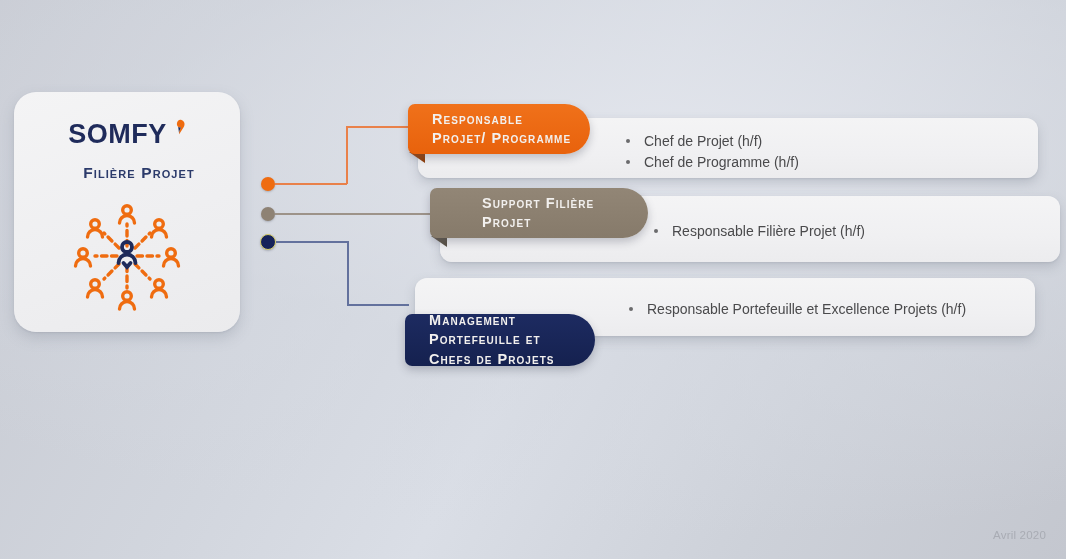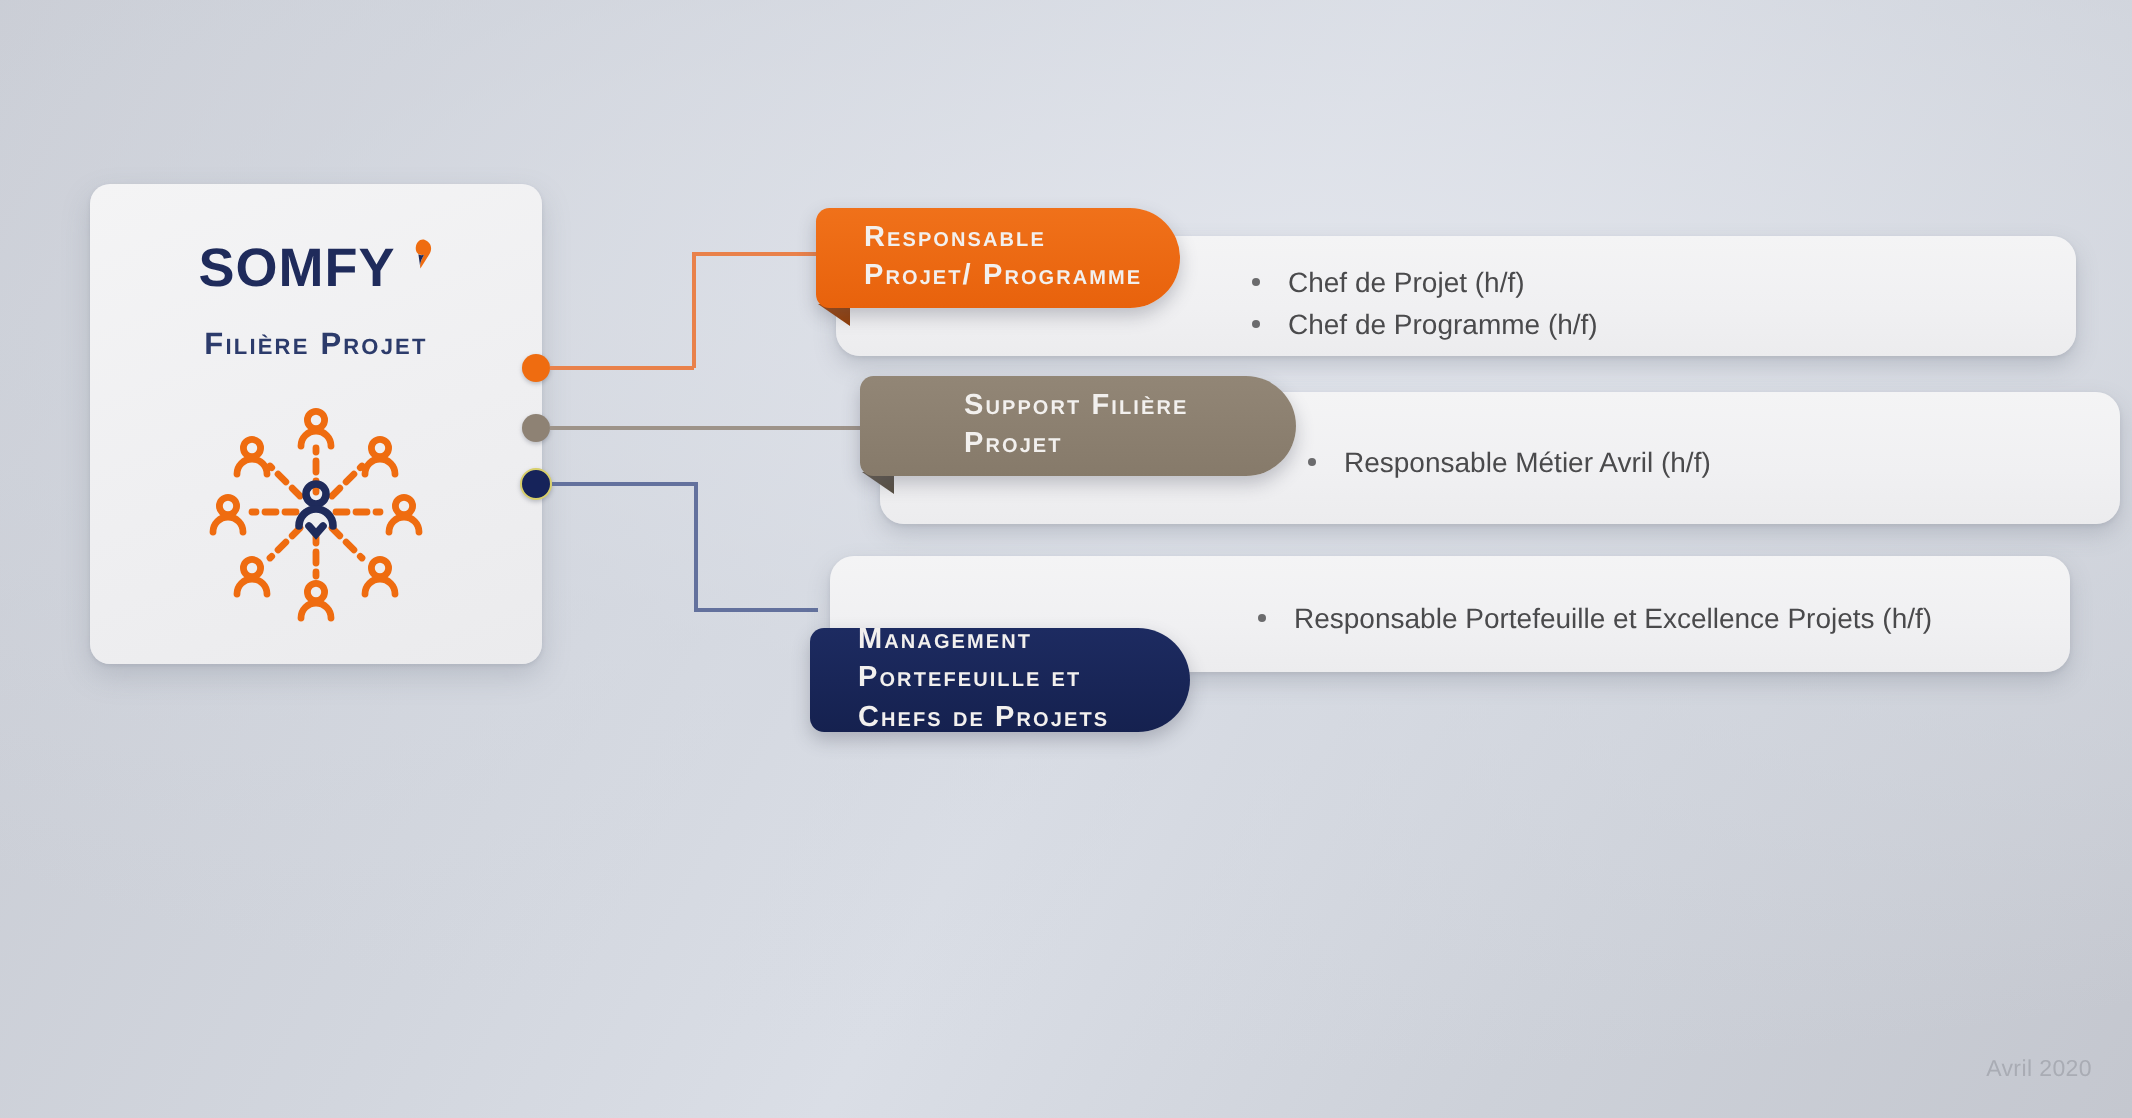--- a/index.html
+++ b/index.html
@@ -14,41 +14,40 @@
     background:
       radial-gradient(120% 90% at 62% 26%, rgba(226,229,236,0.95) 0%, rgba(214,218,226,0.55) 42%, rgba(198,202,211,0.0) 78%),
       linear-gradient(118deg, #c6c9d1 0%, #d2d6de 34%, #dadee6 52%, #cdd1d9 76%, #c4c7cf 100%);
     overflow:hidden;
   }
 
   
   .left-card{
     position:absolute;left:14px;top:92px;width:226px;height:240px;
     background:linear-gradient(160deg,#f4f4f5 0%,#efeff1 55%,#ebebed 100%);
-    border-radius:10px;
+    border-radius:22px;
     box-shadow:0 6px 14px rgba(120,125,140,0.28), 0 1px 2px rgba(120,125,140,0.2);
-    margin-left:31px;
   }
   .logo-wrap{
     position:absolute;left:0;top:22px;width:226px;height:40px;
     display:flex;align-items:center;justify-content:center;
   }
   .logo-text{
     font-family:"Liberation Sans", sans-serif;
     font-size:27px;font-weight:bold;letter-spacing:0.5px;
     color:#1f2b5b;line-height:1;
   }
   .logo-mark{
     position:relative;display:inline-block;width:18px;height:26px;
     margin-left:1px;vertical-align:top;
   }
   .logo-mark svg{position:absolute;left:0;top:-3px;}
 
   .filiere{
-    position:absolute;left:0;top:72px;width:226px;text-align:center;
+    position:absolute;left:12px;top:72px;width:226px;text-align:center;
     font-size:15.5px;font-weight:bold;color:#2c3b6b;
     letter-spacing:1.1px;font-variant:small-caps;
   }
   .netwrap{position:absolute;left:50%;top:108px;transform:translateX(-50%);width:112px;height:112px;}
 
   
   .dot{position:absolute;border-radius:50%;}
   .dot.d1{left:261px;top:177px;width:14px;height:14px;background:#ef6c10;
           box-shadow:0 1px 2px rgba(90,95,110,0.35);}
   .dot.d2{left:261px;top:207px;width:14px;height:14px;background:#8e8274;
@@ -216,21 +215,21 @@
   </div>
 
   <div class="row r2">
     <div class="panel"></div>
     <div class="tab-fold"></div>
     <div class="tab">
       <span class="tab-label">Support Filière Projet</span>
     </div>
     <div class="bullets">
       <ul>
-        <li>Responsable Métier Avril (h/f)</li>
+        <li>Responsable Filière Projet (h/f)</li>
       </ul>
     </div>
   </div>
 
   <div class="row r3">
     <div class="panel"></div>
     <div class="tab-fold"></div>
     <div class="tab">
       <span class="tab-label">Management Portefeuille et Chefs de Projets</span>
     </div>

